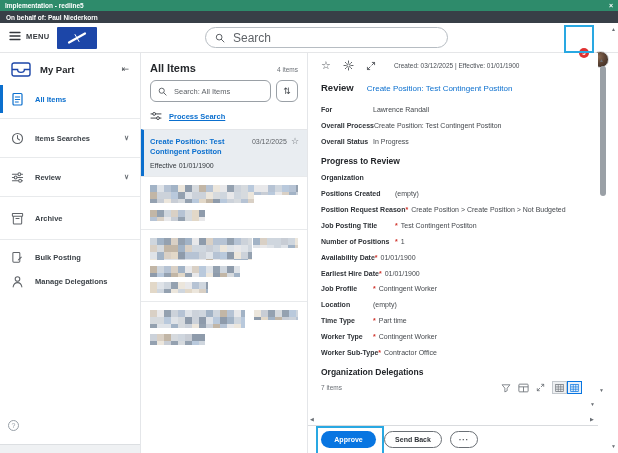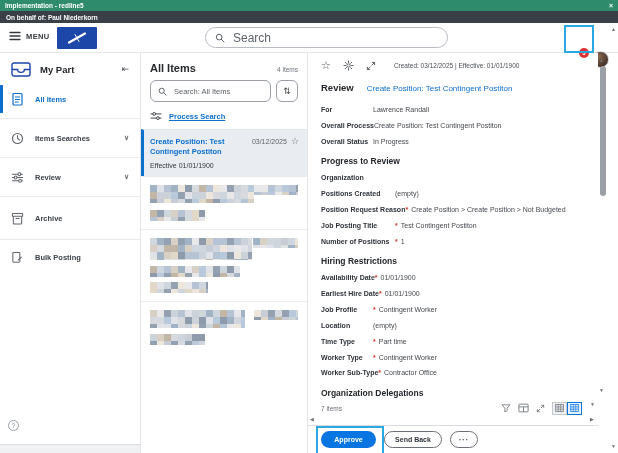--- a/index.html
+++ b/index.html
@@ -234,20 +234,29 @@
   <div class="sb-div"></div>
   <div class="sb-item" style="height:24px">
     <span class="icon">
       <svg width="13" height="13" viewBox="0 0 14 14">
           <rect x="2" y="1.5" width="7.5" height="10.5" rx="1" stroke="#5f6368" stroke-width="1.1" fill="none"></rect>
           <path d="M8 12.5l4.2-4.2 1 1-4.2 4.2-1.4.4z" fill="#5f6368" transform="scale(.8) translate(1.5 -1)"></path>
         </svg>
     </span>
     <span>Bulk Posting</span>
   </div>
+  <div class="sb-item" style="height:24px">
+    <span class="icon">
+      <svg width="13" height="13" viewBox="0 0 14 14">
+          <circle cx="7" cy="4.3" r="2.5" stroke="#5f6368" stroke-width="1.1" fill="none"></circle>
+          <path d="M2.3 12.8c.5-3 2.5-4.6 4.7-4.6s4.2 1.6 4.7 4.6" stroke="#5f6368" stroke-width="1.1" fill="none" stroke-linecap="round"></path>
+        </svg>
+    </span>
+    <span>Manage Delegations</span>
+  </div>
 </aside>
 <div class="help">?</div>
 <div class="bottom-strip"></div>
 
 <section class="listpanel">
   <div class="lp-head">
     <span class="ttl">All Items</span>
     <span class="cnt">4 items</span>
   </div>
   <div class="lp-search">
@@ -637,21 +646,20 @@
         <span class="lbl">Job Posting Title</span>
         <span class="req">*</span>
         <span>Test Contingent Postiton</span>
       </div>
     <div class="drow wdet">
         <span class="lbl">Number of Positions</span>
         <span class="req">*</span>
         <span>1</span>
       </div>
 
-    <div class="d-heading">Hiring Restrictions</div>
     <div class="drow whir">
         <span class="lbl">Availability Date</span>
         <span class="req">*</span>
         <span>01/01/1900</span>
       </div>
     <div class="drow whir">
         <span class="lbl">Earliest Hire Date</span>
         <span class="req">*</span>
         <span>01/01/1900</span>
       </div>

